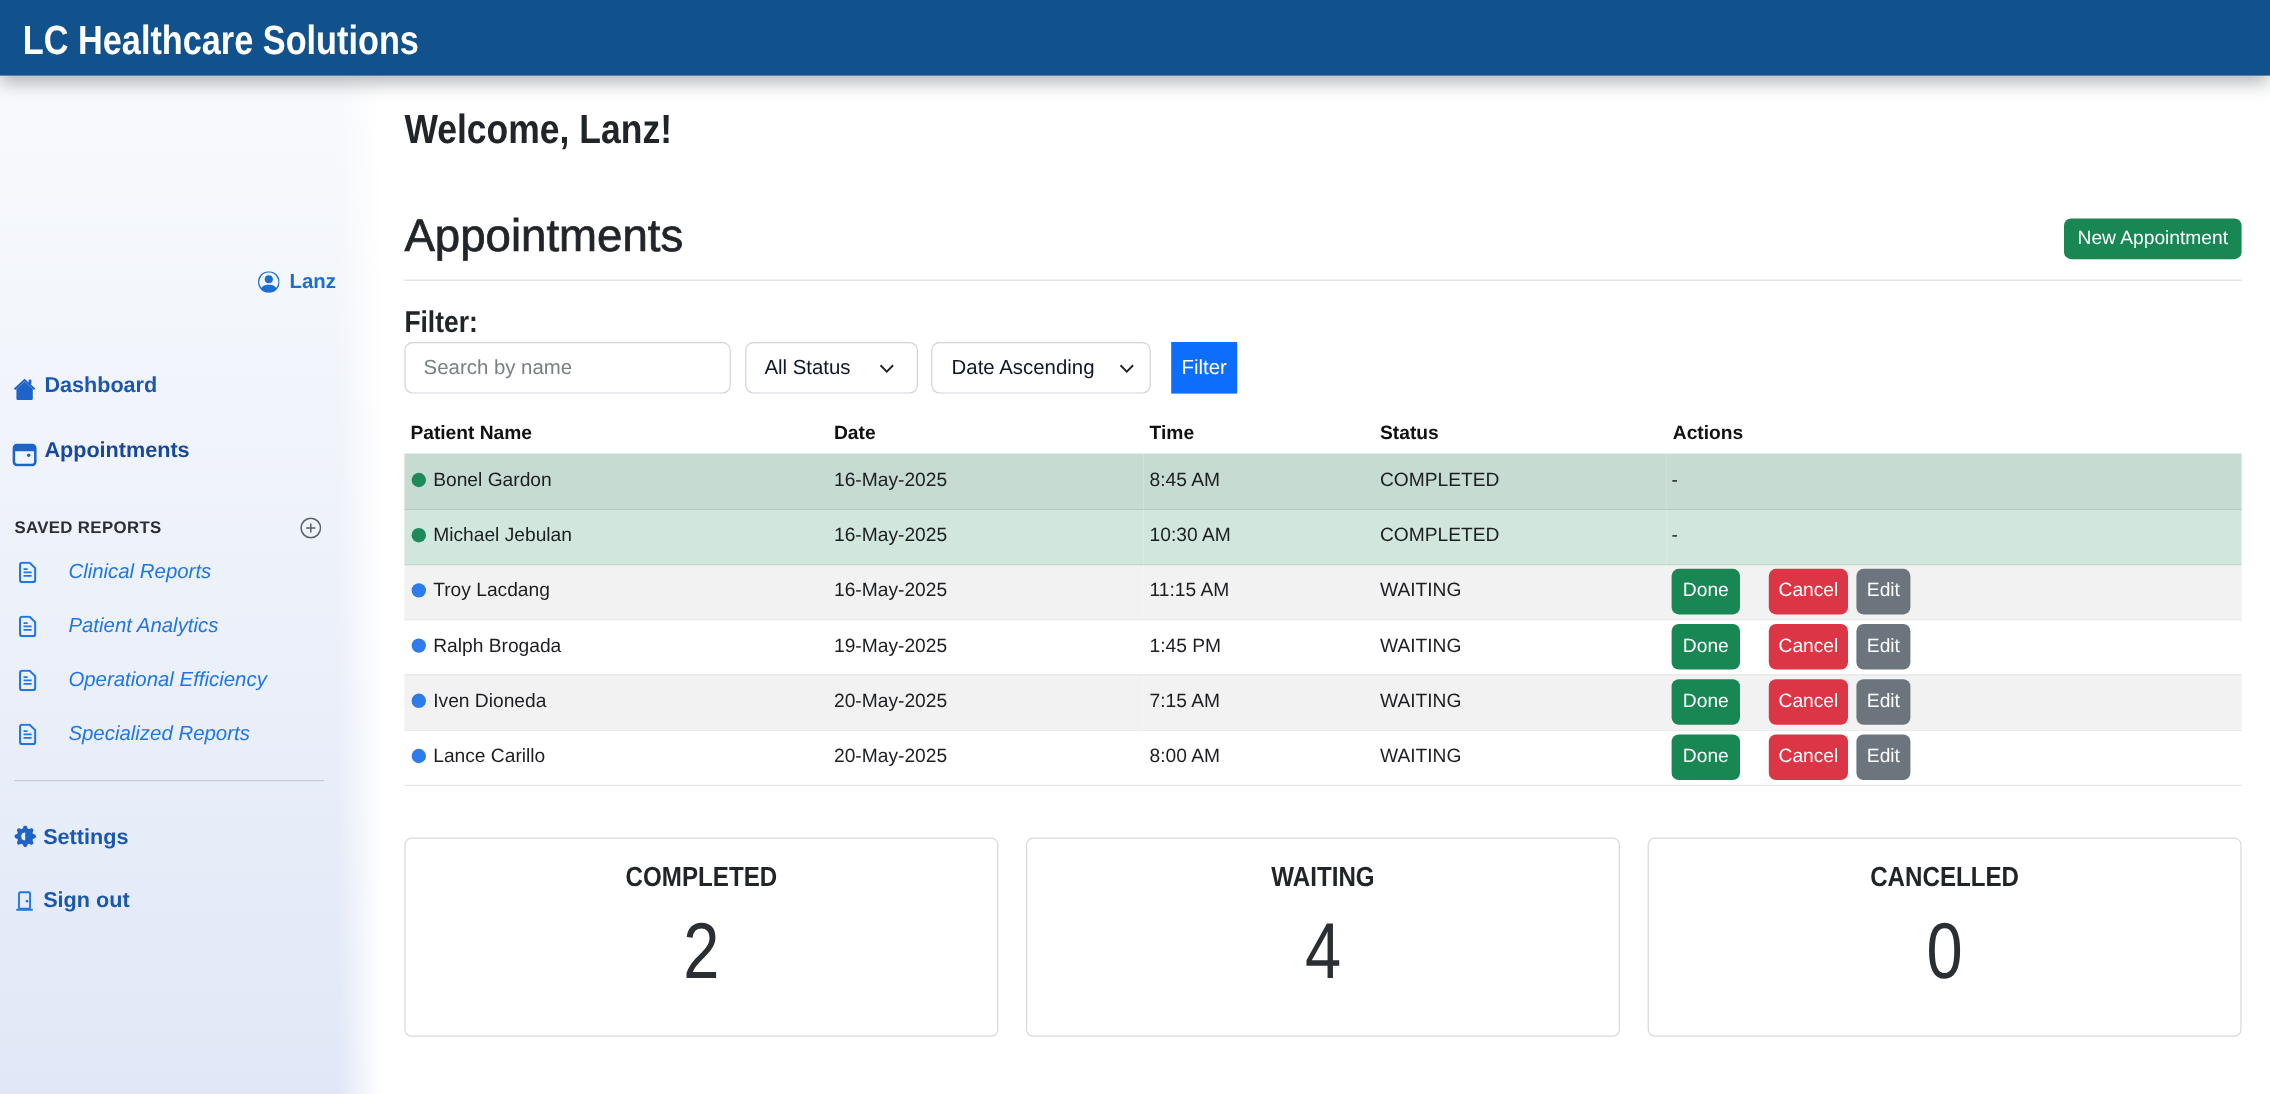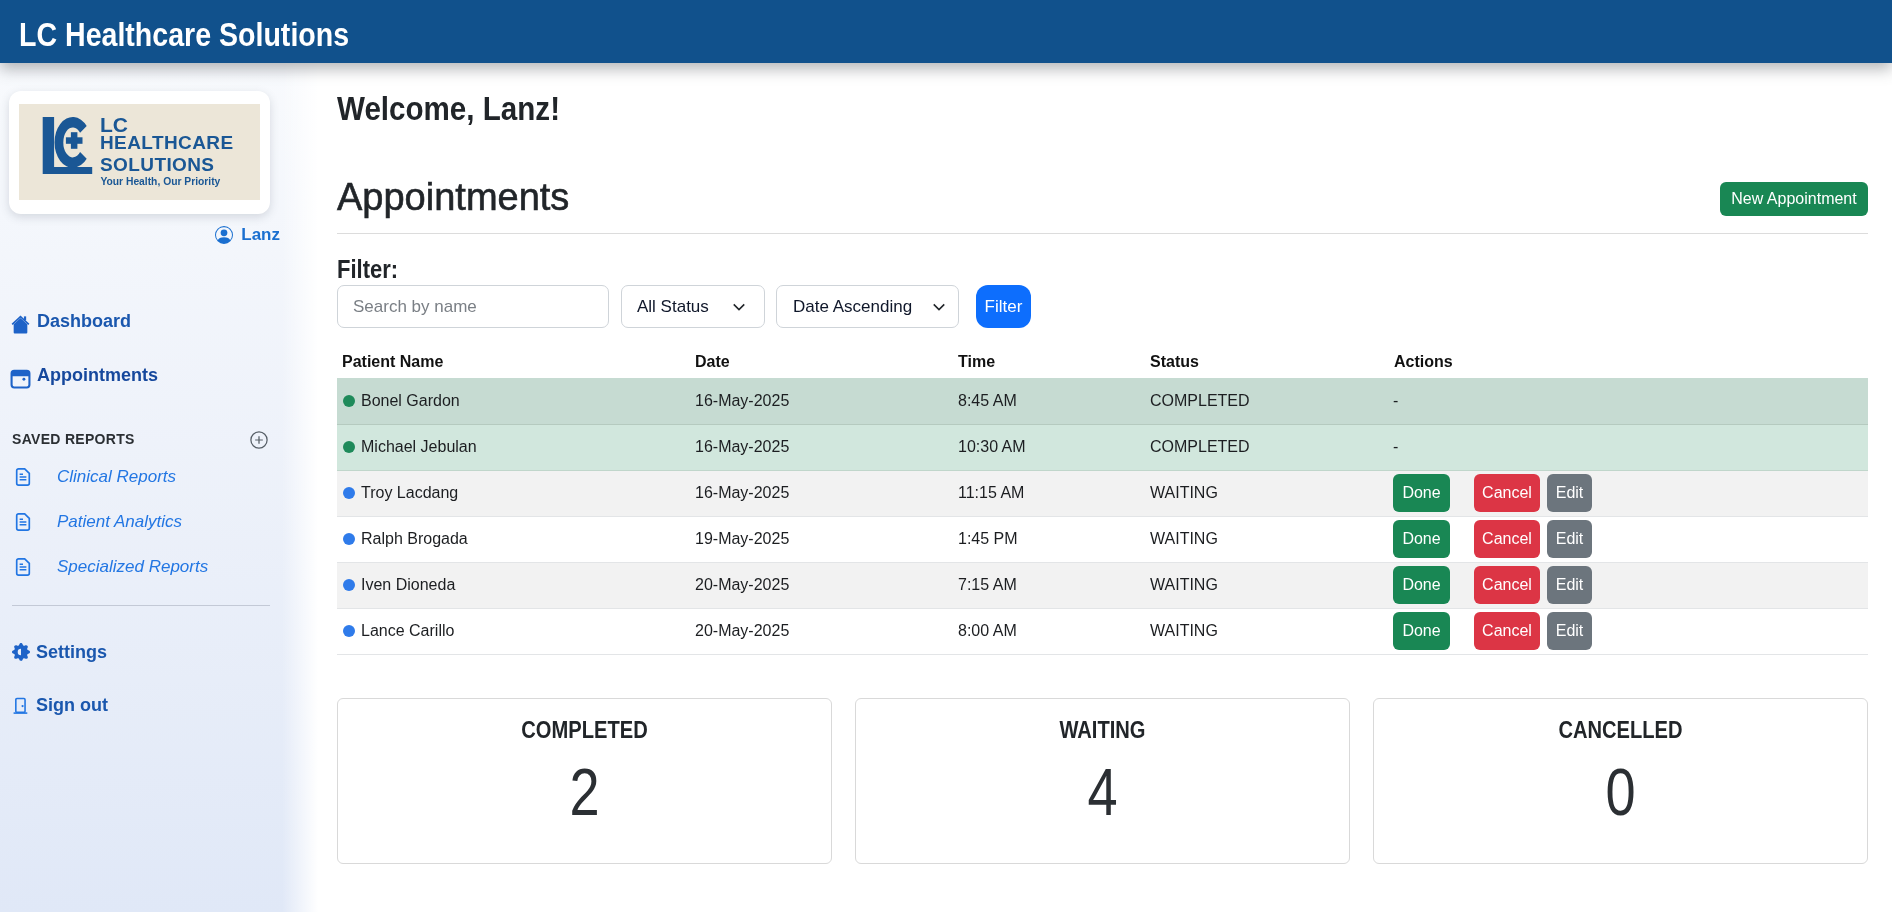--- a/index.html
+++ b/index.html
@@ -58,21 +58,21 @@
 
 .flabel { font-size:25px; font-weight:bold; margin-top:21px; transform:scaleX(0.88); transform-origin:0 50%; }
 .filters { display:flex; margin-top:1px; }
 .fi { height:43px; border:1px solid #cfd4d9; border-radius:7px; background:#fff; font-family:inherit; }
 .search { width:272px; padding:0 15px; font-size:17px; color:#212529; }
 .search::placeholder { color:#7a7f85; }
 .sel { display:flex; align-items:center; justify-content:space-between; }
 .sel .st { font-size:17px; color:#0f172a; }
 .sel1 { width:144px; margin-left:12px; padding:0 18px 0 15px; }
 .sel2 { width:183px; margin-left:11px; padding:0 12px 0 16px; }
-.btn-filter { background:#0d6efd; color:#fff; border:none; border-radius:12px; font-family:inherit;
+.btn-filter { background:#0d6efd; color:#fff; border:none; border-radius:0; font-family:inherit;
   font-size:17px; width:55px; height:43px; margin-left:17px; }
 
 
 table.appt { border-collapse:collapse; width:100%; margin-top:19px; font-size:16px; }
 table.appt th { text-align:left; font-size:16px; font-weight:bold; color:#111;
   padding:6px 8px 7px 5px; }
 table.appt td { height:46px; vertical-align:middle; padding:0 8px 0 5px; color:#1c1e21; }
 table.appt td:first-child { padding-left:6px; }
 table.appt td:last-child { padding-left:4px; }
 tr.grn1 td { background:#c6dbd2; border-bottom:1px solid #b5cabf; }
@@ -97,38 +97,20 @@
 .card .num { font-size:66px; font-weight:normal; color:#2b2f33; margin-top:15px; line-height:1; transform:scaleX(0.82); }
 </style>
 </head>
 <body>
 
 <header class="topbar">
     <h1>LC Healthcare Solutions</h1>
   </header>
 
 <aside class="sidebar">
-  <div class="logocard">
-    <div class="logobeige">
-      <svg width="241" height="96" viewBox="0 0 241 96">
-        <g fill="#1a5795">
-          <path d="M23.7 13 h11.4 v50 h38.1 v7 h-49.5 z"></path>
-          <rect x="46.9" y="33.3" width="16.6" height="6.5"></rect>
-          <rect x="51.9" y="28.2" width="6.5" height="16.6"></rect>
-        </g>
-        <path d="M67.7 22.1 A18.2 25.4 0 1 0 67.7 54.7 L61.1 48 A9.5 15 0 1 1 61.1 28.8 z" fill="#1a5795"></path>
-        <g fill="#1a5795" font-family="Liberation Sans, sans-serif" font-weight="bold">
-          <text x="81" y="27.6" font-size="21">LC</text>
-          <text x="81" y="45" font-size="19" letter-spacing="0.4">HEALTHCARE</text>
-          <text x="81" y="66.5" font-size="19" letter-spacing="0.4">SOLUTIONS</text>
-          <text x="81.4" y="80.5" font-size="10.3">Your Health, Our Priority</text>
-        </g>
-      </svg>
-    </div>
-  </div>
   <div class="userline">
     <svg class="uicon" width="18" height="18" viewBox="0 0 16 16" fill="#1a6fd0">
         <path d="M11 6a3 3 0 1 1-6 0 3 3 0 0 1 6 0z"></path>
         <path fill-rule="evenodd" d="M0 8a8 8 0 1 1 16 0A8 8 0 0 1 0 8zm8-7a7 7 0 0 0-5.468 11.37C3.242 11.226 4.805 10 8 10s4.757 1.225 5.468 2.37A7 7 0 0 0 8 1z"></path>
       </svg><span>Lanz</span>
   </div>
   <nav class="nav">
     <div class="navitem nav-main" style="margin-bottom:18px;">
       <svg width="21" height="21" viewBox="0 0 16 16" fill="#1e63c8" style="margin:3px 0 0 -2px; transform:translateY(2px);">
           <path d="M8 1.2 L14.8 7.5 l-0.9 0.9 L8 2.8 L2.1 8.4 l-0.9-0.9 z"></path>
@@ -158,20 +140,27 @@
           <path d="M5 8 h6 M5 10.5 h6 M5 5.5 h3" stroke="#2276e3" stroke-width="1.3"></path>
         </svg>
       <span class="txt">Clinical Reports</span>
     </div>
     <div class="navitem nav-rep" style="margin-bottom:15px;">
       <svg width="18" height="18" viewBox="0 0 16 16">
           <path d="M9.5 0.8 H4 a1.6 1.6 0 0 0-1.6 1.6 v11.2 a1.6 1.6 0 0 0 1.6 1.6 h8 a1.6 1.6 0 0 0 1.6-1.6 V4.8 z" fill="none" stroke="#2276e3" stroke-width="1.5"></path>
           <path d="M5 8 h6 M5 10.5 h6 M5 5.5 h3" stroke="#2276e3" stroke-width="1.3"></path>
         </svg>
       <span class="txt">Patient Analytics</span>
+    </div>
+    <div class="navitem nav-rep" style="margin-bottom:15px;">
+      <svg width="18" height="18" viewBox="0 0 16 16">
+          <path d="M9.5 0.8 H4 a1.6 1.6 0 0 0-1.6 1.6 v11.2 a1.6 1.6 0 0 0 1.6 1.6 h8 a1.6 1.6 0 0 0 1.6-1.6 V4.8 z" fill="none" stroke="#2276e3" stroke-width="1.5"></path>
+          <path d="M5 8 h6 M5 10.5 h6 M5 5.5 h3" stroke="#2276e3" stroke-width="1.3"></path>
+        </svg>
+      <span class="txt">Operational Efficiency</span>
     </div>
     <div class="navitem nav-rep" style="margin-bottom:23px;">
       <svg width="18" height="18" viewBox="0 0 16 16">
           <path d="M9.5 0.8 H4 a1.6 1.6 0 0 0-1.6 1.6 v11.2 a1.6 1.6 0 0 0 1.6 1.6 h8 a1.6 1.6 0 0 0 1.6-1.6 V4.8 z" fill="none" stroke="#2276e3" stroke-width="1.5"></path>
           <path d="M5 8 h6 M5 10.5 h6 M5 5.5 h3" stroke="#2276e3" stroke-width="1.3"></path>
         </svg>
       <span class="txt">Specialized Reports</span>
     </div>
     <hr class="div" style="margin-bottom:28px;">
     <div class="navitem nav-main" style="margin-bottom:17px;">

